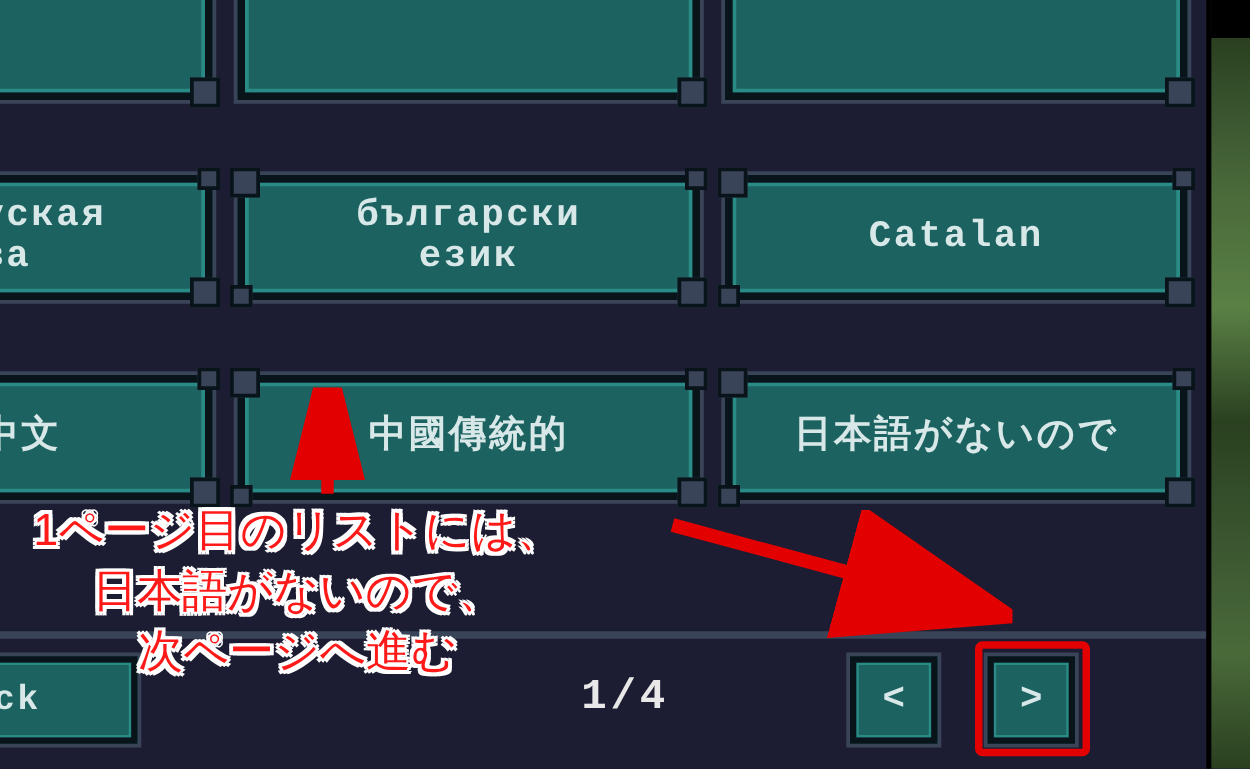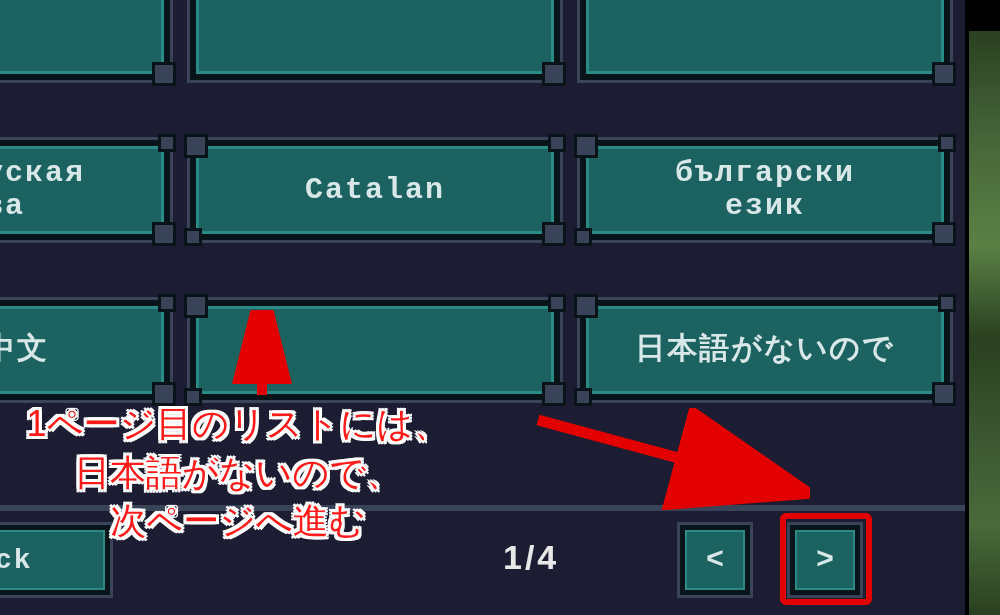--- a/index.html
+++ b/index.html
@@ -101,22 +101,21 @@
     justify-content: center;
     font-family: 'Courier New', monospace;
   }
   .page-indicator {
     position: absolute;
     left: 465px; bottom: 38px;
     color: #e8e8e8;
     font-size: 34px;
     font-weight: bold;
     letter-spacing: 3px;
-    font-family: Liberation Sans, sans-serif;
-    margin-left: 38px;
+    font-family: Liberation Mono, monospace;
   }
   .nav-btn {
     position: absolute;
     bottom: 20px;
     width: 70px; height: 70px;
     background: #1c6260;
     border: 5px solid #08131a;
     box-shadow: inset 0 0 0 2px #2a8a85, 0 0 0 3px #3a4458;
     color: #d8e8e8;
     font-size: 30px;
@@ -179,36 +178,37 @@
     <div class="lang-btn"></div>
 
     <div class="lang-btn">
         <span class="corner-tr"></span>
       <span style="white-space:pre-line">Беларуская
 мова</span>
       </div>
     <div class="lang-btn">
         <span class="corner-tr"></span>
         <span class="corner-bl"></span>
-      <span>Catalan</span>
-      </div>
-    <div class="lang-btn">
-        <span class="corner-tr"></span>
-        <span class="corner-bl"></span>
       <span style="white-space:pre-line">български
 език</span>
       </div>
+    <div class="lang-btn">
+        <span class="corner-tr"></span>
+        <span class="corner-bl"></span>
+      <span>Catalan</span>
+      </div>
 
     <div class="lang-btn">
         <span class="corner-tr"></span>
       <span>简体中文</span>
       </div>
     <div class="lang-btn">
         <span class="corner-tr"></span>
         <span class="corner-bl"></span>
+      <span>中國傳統的</span>
       </div>
     <div class="lang-btn">
         <span class="corner-tr"></span>
         <span class="corner-bl"></span>
       <span>日本語がないので</span>
       </div>
   </div>
 
   <div class="bottom-bar">
     <div class="back-btn">

